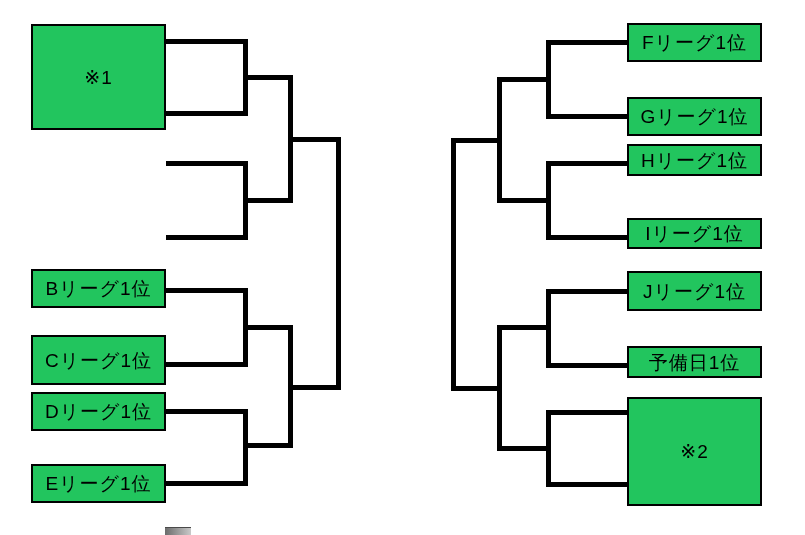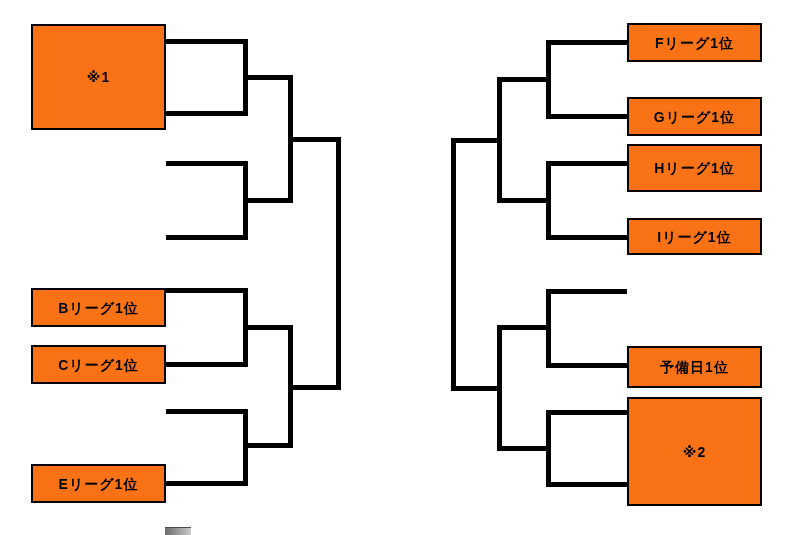--- a/index.html
+++ b/index.html
@@ -14,72 +14,77 @@
     position: relative;
     width: 805px;
     height: 535px;
     background: #ffffff;
     overflow: hidden;
   }
   .entry-box {
     position: absolute;
     box-sizing: border-box;
     border: 2px solid #000000;
-    background: #f97316;
+    background: #22c55e;
     display: flex;
     align-items: center;
     justify-content: center;
     color: #000000;
-    font-size: 14px;
+    font-size: 19px;
     line-height: 1;
     letter-spacing: 1px;
     white-space: nowrap;
-    font-weight: bold;
   }
   .line {
     position: absolute;
     background: #000000;
   }
   .artifact {
     position: absolute;
     background: linear-gradient(to right, #6b6b6b, #c9c9c9);
     border-top: 1px solid #4a4a4a;
   }
 </style>
 </head>
 <body>
 
 <div class="stage">
 
   <div class="entry-box" style="left:31px; top:24px; width:135px; height:106px;">
     <span>※1</span>
   </div>
-  <div class="entry-box" style="left:31px; top:288px; width:135px; height:39px;">
+  <div class="entry-box" style="left:31px; top:269px; width:135px; height:39px;">
     <span>Bリーグ1位</span>
   </div>
-  <div class="entry-box" style="left:31px; top:345px; width:135px; height:39px;">
+  <div class="entry-box" style="left:31px; top:335px; width:135px; height:50px;">
     <span>Cリーグ1位</span>
+  </div>
+  <div class="entry-box" style="left:31px; top:392px; width:135px; height:39px;">
+    <span>Dリーグ1位</span>
   </div>
   <div class="entry-box" style="left:31px; top:464px; width:135px; height:39px;">
     <span>Eリーグ1位</span>
   </div>
 
   <div class="entry-box" style="left:627px; top:23px; width:135px; height:39px;">
     <span>Fリーグ1位</span>
   </div>
   <div class="entry-box" style="left:627px; top:97px; width:135px; height:39px;">
     <span>Gリーグ1位</span>
   </div>
-  <div class="entry-box" style="left:627px; top:144px; width:135px; height:48px;">
+  <div class="entry-box" style="left:627px; top:144px; width:135px; height:32px;">
     <span>Hリーグ1位</span>
   </div>
-  <div class="entry-box" style="left:627px; top:218px; width:135px; height:37px;">
+  <div class="entry-box" style="left:627px; top:218px; width:135px; height:31px;">
     <span>Iリーグ1位</span>
   </div>
-  <div class="entry-box" style="left:627px; top:346px; width:135px; height:42px;">
+  <div class="entry-box" style="left:627px; top:271px; width:135px; height:40px;">
+    <span>Jリーグ1位</span>
+  </div>
+  <div class="entry-box" style="left:627px; top:346px; width:135px; height:32px;">
     <span>予備日1位</span>
   </div>
   <div class="entry-box" style="left:627px; top:397px; width:135px; height:109px;">
     <span>※2</span>
   </div>
 
   <div class="line" style="left:166px; top:39px;  width:82px; height:5px;"></div>
   <div class="line" style="left:166px; top:111px; width:82px; height:5px;"></div>
   <div class="line" style="left:166px; top:161px; width:82px; height:5px;"></div>
   <div class="line" style="left:166px; top:235px; width:82px; height:5px;"></div>

